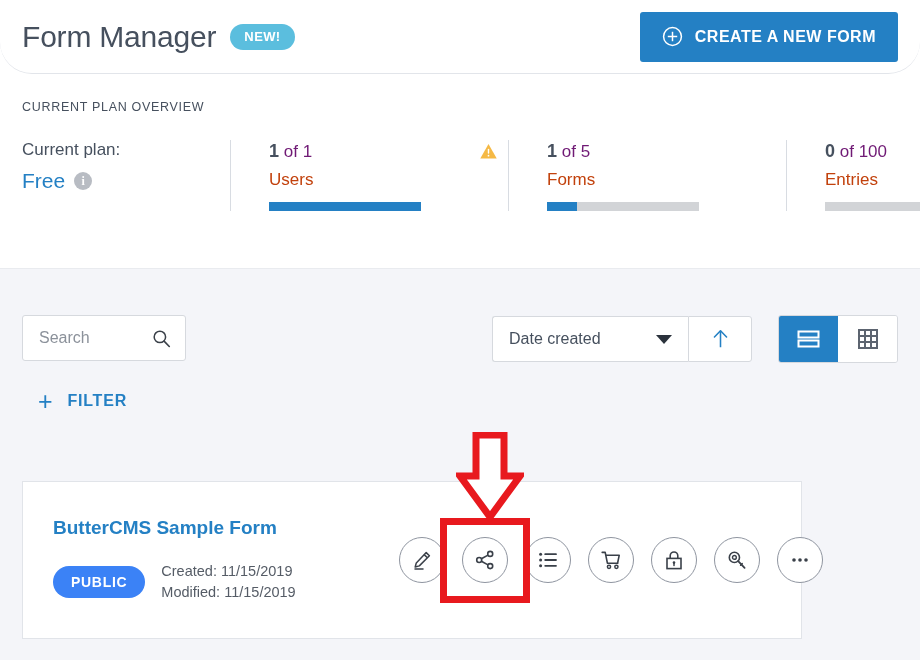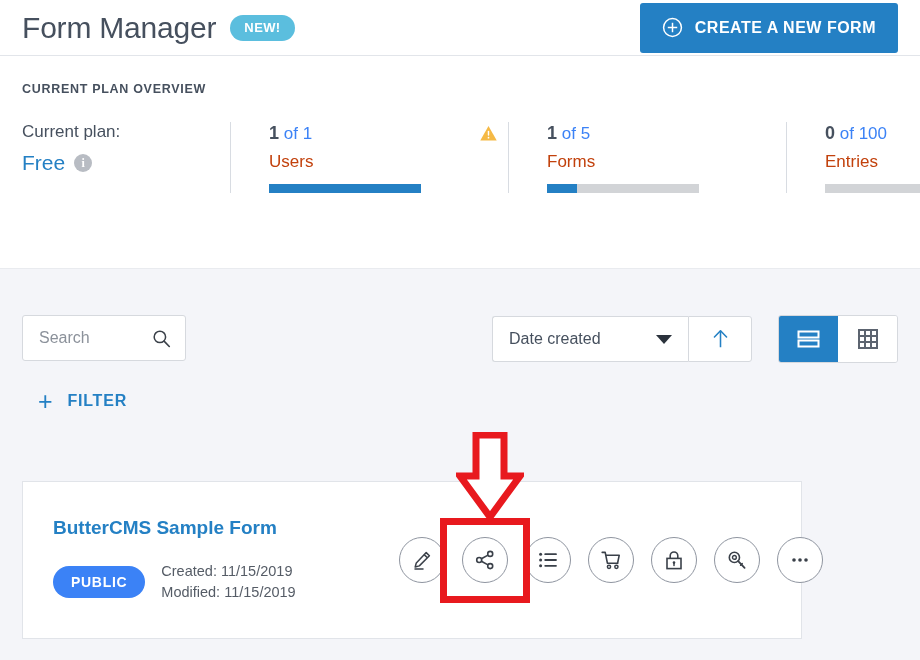--- a/index.html
+++ b/index.html
@@ -11,28 +11,29 @@
     height: 660px;
     background: #ffffff;
     font-family: "Liberation Sans", sans-serif;
     color: #3a4049;
     overflow: hidden;
     position: relative;
   }
 
   
   .header {
-    height: 56px;
+    height: 74px;
     border-bottom: 1px solid #e2e5ea;
     display: flex;
     align-items: center;
     justify-content: space-between;
     padding: 0 22px 0 22px;
     box-sizing: border-box;
     background: #fff;
+    border-radius: 32px;
   }
   .title-wrap {
     display: flex;
     align-items: center;
     gap: 14px;
   }
   .page-title {
     font-size: 30px;
     font-weight: 400;
     color: #46505e;
@@ -72,21 +73,21 @@
     display: block;
   }
 
   
   .plan-section {
     padding: 26px 22px 22px 22px;
     background: #fff;
   }
   .section-label {
     font-size: 12.5px;
-    font-weight: bold;
+    font-weight: normal;
     letter-spacing: 0.7px;
     color: #46505e;
     margin-bottom: 26px;
   }
   .plan-row {
     display: flex;
     align-items: stretch;
   }
   .plan-col {
     padding-right: 18px;
@@ -139,21 +140,21 @@
   }
   .metric-count {
     font-size: 17px;
     color: #46505e;
   }
   .metric-count b {
     font-weight: bold;
     font-size: 18px;
   }
   .metric-count span.of {
-    color: #3b82f6;
+    color: #701a75;
   }
   .warn-icon {
     width: 19px;
     height: 18px;
     display: block;
   }
   .metric-name {
     font-size: 17px;
     color: #c2410c;
     margin-bottom: 12px;

